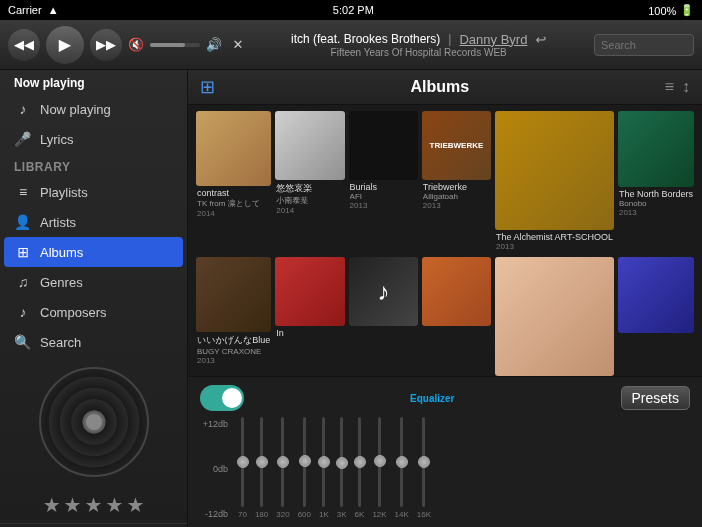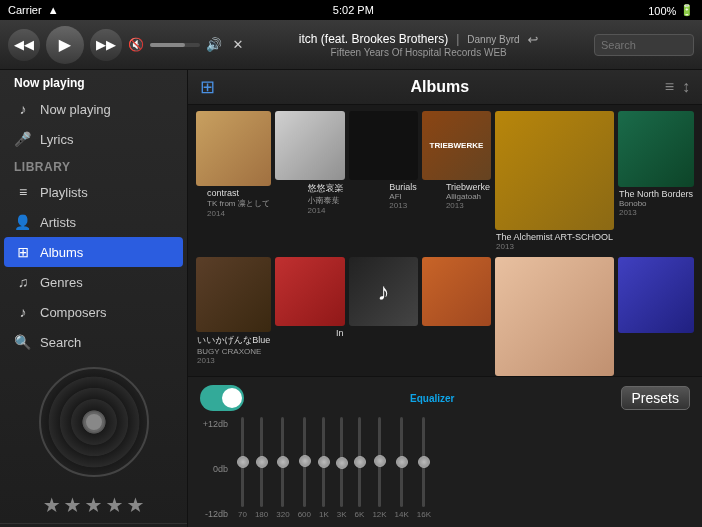--- a/index.html
+++ b/index.html
@@ -60,21 +60,21 @@
       font-size: 11px;
       color: #ccc;
       min-width: 0;
     }
     .track-info-top {
       display: flex;
       gap: 8px;
       align-items: center;
     }
     .track-title { font-size: 12px; color: #fff; white-space: nowrap; overflow: hidden; text-overflow: ellipsis; }
-    .track-artist { font-size: 10px; color: #aaa; }
+    .track-artist { font-size: 13px; color: #aaa; text-decoration: underline; }
     .progress-bar-container {
       width: 100%;
       display: flex;
       align-items: center;
       gap: 4px;
       margin-top: 2px;
     }
     .progress-time { font-size: 10px; color: #999; min-width: 28px; }
     .progress-bar {
       flex: 1;
@@ -229,21 +229,20 @@
       display: grid;
       grid-template-columns: repeat(6, 1fr);
       gap: 4px;
       padding: 6px 8px;
       overflow-x: hidden;
     }
     .album-item {
       display: flex;
       flex-direction: column;
       cursor: pointer;
-      align-items: flex-end;
     }
     .album-art {
       width: 100%;
       aspect-ratio: 1;
       background: #333;
       border-radius: 3px;
       display: flex;
       align-items: center;
       justify-content: center;
       font-size: 24px;

